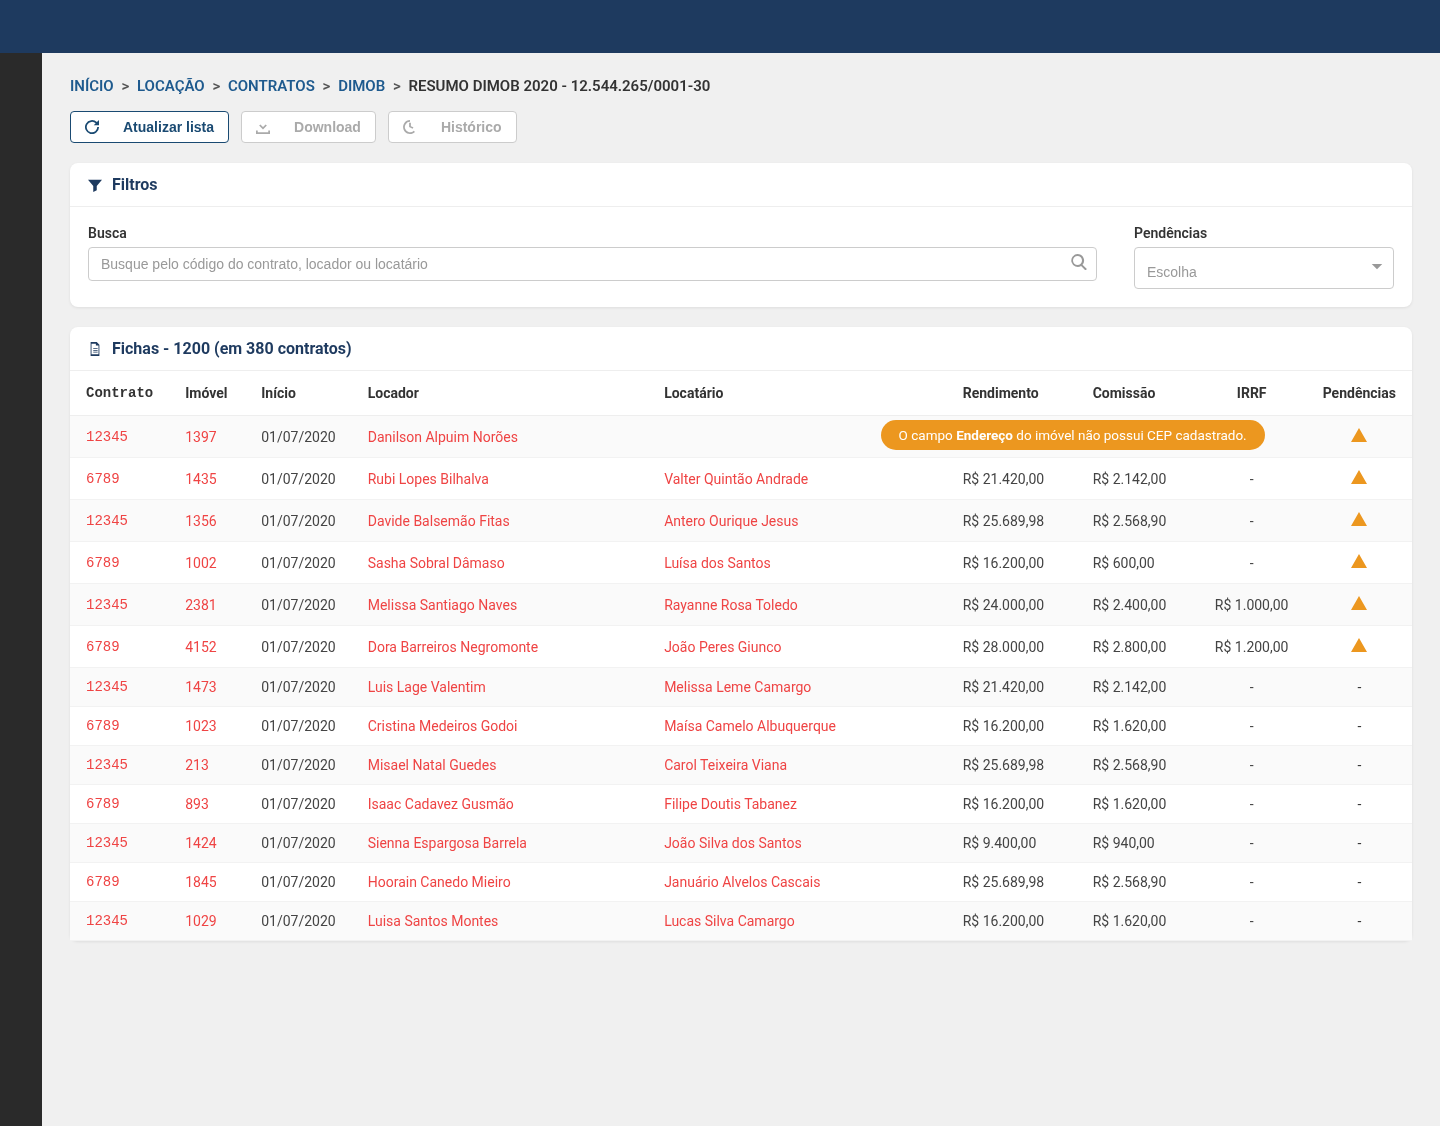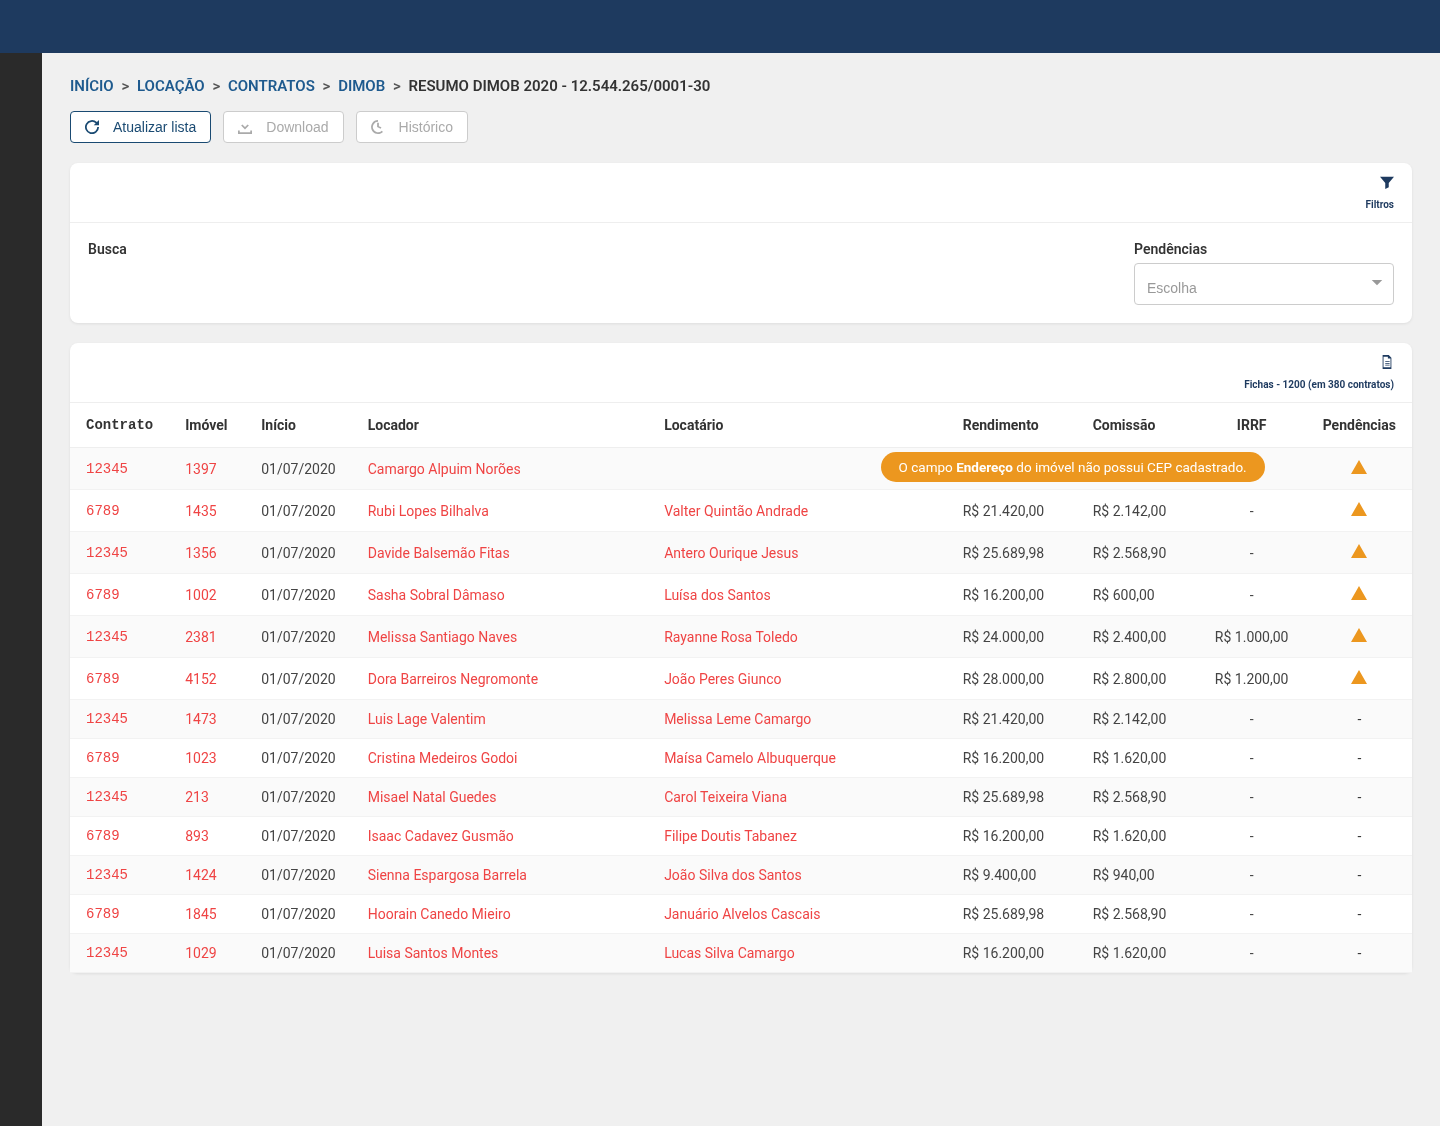--- a/index.html
+++ b/index.html
@@ -8,26 +8,26 @@
     .layout { display: flex; min-height: calc(100vh - 53px); }
     .sidebar { width: 42px; background: #2a2a2a; }
     .main { flex: 1; padding: 24px 28px; }
     
     .breadcrumb { font-size: 15px; color: #1e5a8e; margin-bottom: 16px; font-weight: 600; }
     .breadcrumb a { color: #1e5a8e; text-decoration: none; }
     .breadcrumb .sep { color: #555; margin: 0 4px; }
     .breadcrumb .current { color: #333; }
 
     .toolbar { display: flex; gap: 12px; margin-bottom: 20px; }
-    .btn { display: inline-flex; align-items: center; gap: 14px; padding: 7px 14px; border: 1px solid #1a4a72; background: #fff; color: #1a4a72; border-radius: 4px; font-size: 14px; cursor: pointer; font-weight: 400; }
+    .btn { display: inline-flex; align-items: center; gap: 24px; padding: 7px 14px; border: 1px solid #1a4a72; background: #fff; color: #1a4a72; border-radius: 4px; font-size: 14px; cursor: pointer; font-weight: 700; }
     .btn:disabled { color: #aaa; border-color: #ccc; cursor: default; }
     .btn svg { width: 14px; height: 14px; }
 
     .panel { background: #fff; border-radius: 8px; box-shadow: 0 1px 3px rgba(0,0,0,0.08); margin-bottom: 20px; }
-    .panel-header { padding: 12px 18px; border-bottom: 1px solid #eee; font-weight: 700; color: #1e3a5f; font-size: 10px; display: flex; align-items: flex-end; gap: 10px; flex-direction: column; }
+    .panel-header { padding: 12px 18px; border-bottom: 1px solid #eee; font-weight: 700; color: #1e3a5f; font-size: 16px; display: flex; align-items: center; gap: 10px; }
     .panel-header svg { width: 14px; height: 14px; }
     .panel-body { padding: 18px; }
 
     .filters-row { display: flex; gap: 37px; }
     .filter-group { display: flex; flex-direction: column; gap: 6px; }
     .filter-group.grow { flex: 1; }
     .filter-group.fixed { width: 260px; }
     .filter-label { font-size: 14px; font-weight: 600; color: #333; }
     .input-wrap { position: relative; }
     .input-wrap input { width: 100%; padding: 8px 36px 8px 12px; border: 1px solid #ccc; border-radius: 4px; font-size: 14px; }
@@ -104,20 +104,28 @@
       <div class="panel-header">
         <svg viewBox="0 0 16 16" fill="currentColor">
             <path d="M0 2h16l-6 7v5l-4 2v-7z"></path>
           </svg>
         <span>Filtros</span>
       </div>
       <div class="panel-body">
         <div class="filters-row">
           <div class="filter-group grow">
             <label class="filter-label">Busca</label>
+            <div class="input-wrap">
+              <input type="text" placeholder="Busque pelo código do contrato, locador ou locatário" style="">
+              <span class="search-ic">
+                <svg width="16" height="16" viewBox="0 0 16 16" fill="currentColor">
+                    <path d="M6.5 0a6.5 6.5 0 0 1 5 10.7l4.4 4.4-1.4 1.4-4.4-4.4A6.5 6.5 0 1 1 6.5 0zm0 2a4.5 4.5 0 1 0 0 9 4.5 4.5 0 0 0 0-9z"></path>
+                  </svg>
+              </span>
+            </div>
           </div>
           <div class="filter-group fixed">
             <label class="filter-label">Pendências</label>
             <div class="select-wrap">
               <select>
                 <option>Escolha</option>
               </select>
               <span class="chev">
                 <svg width="14" height="14" viewBox="0 0 16 16" fill="currentColor">
                     <path d="M2 5l6 6 6-6z"></path>
@@ -148,21 +156,21 @@
             <th class="col-com">Comissão</th>
             <th class="col-irrf">IRRF</th>
             <th class="col-pend">Pendências</th>
           </tr>
         </thead>
         <tbody id="table-body">
             <tr class="tooltip-row">
               <td class="link col-cont"><a href="#">12345</a></td>
               <td class="link col-imov"><a href="#">1397</a></td>
               <td class="num col-inic">01/07/2020</td>
-              <td class="link"><a href="#">Camargo Alpuim Norões</a></td>
+              <td class="link"><a href="#">Danilson Alpuim Norões</a></td>
               <td colspan="4" style="position:relative;">
                 <div class="tooltip-box">
                   <span>O campo <b>Endereço</b> do imóvel não possui CEP cadastrado.</span>
                 </div>
               </td>
               <td class="col-pend"><span class="warn-ic"><svg width="16" height="16" viewBox="0 0 16 16" fill="currentColor">
                     <path d="M8 1l8 14H0L8 1zm-1 5h2v4H7V6zm0 5h2v2H7v-2z"></path>
                   </svg></span></td>
             </tr>
             <tr>

